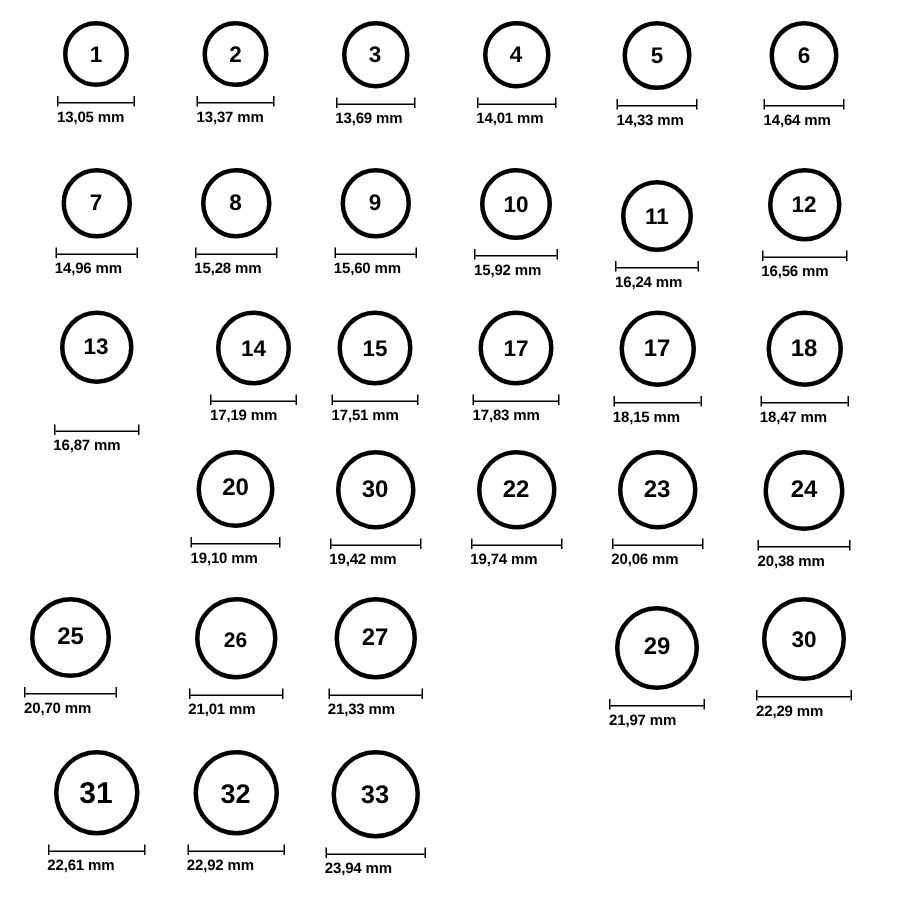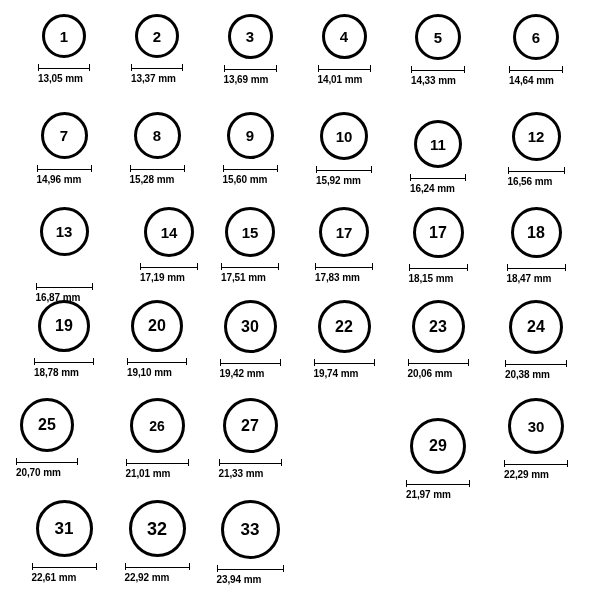--- a/index.html
+++ b/index.html
@@ -228,29 +228,20 @@
     </div>
     <div class="ring-cell" style="left: 496px; top: 207px; width: 80px;">
       <div class="ring-circle" style="width: 51px; height: 51px;">
         <span class="ring-number" style="font-size: 16px;">18</span>
       </div>
       <div class="dim">
         <div class="dim-bar" style="width: 59px;"></div>
         <div class="dim-label">18,47 mm</div>
       </div>
     </div>
-    <div class="ring-cell" style="left: 24px; top: 300px; width: 80px;">
-      <div class="ring-circle" style="width: 52px; height: 52px;">
-        <span class="ring-number" style="font-size: 16px;">19</span>
-      </div>
-      <div class="dim">
-        <div class="dim-bar" style="width: 60px;"></div>
-        <div class="dim-label">18,78 mm</div>
-      </div>
-    </div>
     <div class="ring-cell" style="left: 117px; top: 300px; width: 80px;">
       <div class="ring-circle" style="width: 52px; height: 52px;">
         <span class="ring-number" style="font-size: 16px;">20</span>
       </div>
       <div class="dim">
         <div class="dim-bar" style="width: 60px;"></div>
         <div class="dim-label">19,10 mm</div>
       </div>
     </div>
     <div class="ring-cell" style="left: 210px; top: 300px; width: 80px;">
@@ -309,41 +300,41 @@
     </div>
     <div class="ring-cell" style="left: 210px; top: 398px; width: 80px;">
       <div class="ring-circle" style="width: 55px; height: 55px;">
         <span class="ring-number" style="font-size: 16px;">27</span>
       </div>
       <div class="dim">
         <div class="dim-bar" style="width: 63px;"></div>
         <div class="dim-label">21,33 mm</div>
       </div>
     </div>
-    <div class="ring-cell" style="left: 398px; top: 418px; width: 80px;">
+    <div class="ring-cell" style="left: 398px; top: 404px; width: 80px;">
       <div class="ring-circle" style="width: 56px; height: 56px;">
         <span class="ring-number" style="font-size: 16px;">29</span>
       </div>
       <div class="dim">
         <div class="dim-bar" style="width: 64px;"></div>
         <div class="dim-label">21,97 mm</div>
       </div>
     </div>
     <div class="ring-cell" style="left: 496px; top: 398px; width: 80px;">
       <div class="ring-circle" style="width: 56px; height: 56px;">
         <span class="ring-number" style="font-size: 15px;">30</span>
       </div>
       <div class="dim">
         <div class="dim-bar" style="width: 64px;"></div>
         <div class="dim-label">22,29 mm</div>
       </div>
     </div>
     <div class="ring-cell" style="left: 24px; top: 500px; width: 80px;">
       <div class="ring-circle" style="width: 57px; height: 57px;">
-        <span class="ring-number" style="font-size: 17px;">31</span>
+        <span class="ring-number" style="font-size: 20px;">31</span>
       </div>
       <div class="dim">
         <div class="dim-bar" style="width: 65px;"></div>
         <div class="dim-label">22,61 mm</div>
       </div>
     </div>
     <div class="ring-cell" style="left: 117px; top: 500px; width: 80px;">
       <div class="ring-circle" style="width: 57px; height: 57px;">
         <span class="ring-number" style="font-size: 18px;">32</span>
       </div>

